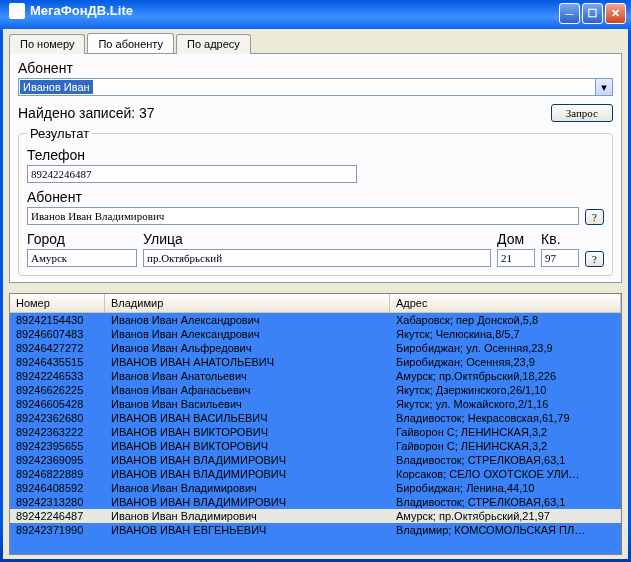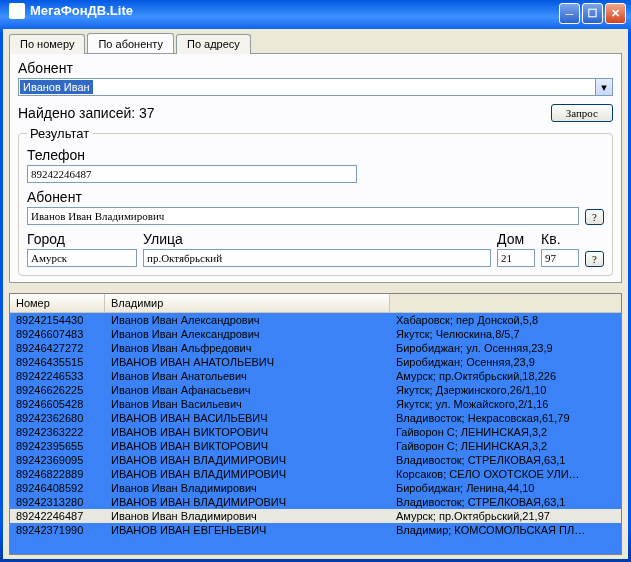--- a/index.html
+++ b/index.html
@@ -260,20 +260,21 @@
           </div>
           <button class="btn small">?</button>
         </div>
       </fieldset>
     </div>
 
     <div class="grid">
       <div class="grid-head">
         <div class="hc col-num">Номер</div>
         <div class="hc col-own">Владимир</div>
+        <div class="hc col-adr">Адрес</div>
       </div>
       <div class="grid-body" id="grid-body">
           <div class="grid-row">
             <div class="c col-num">89242154430</div>
             <div class="c col-own">Иванов Иван Александрович</div>
             <div class="c col-adr">Хабаровск; пер Донской,5,8</div>
           </div>
           <div class="grid-row">
             <div class="c col-num">89246607483</div>
             <div class="c col-own">Иванов Иван Александрович</div>

